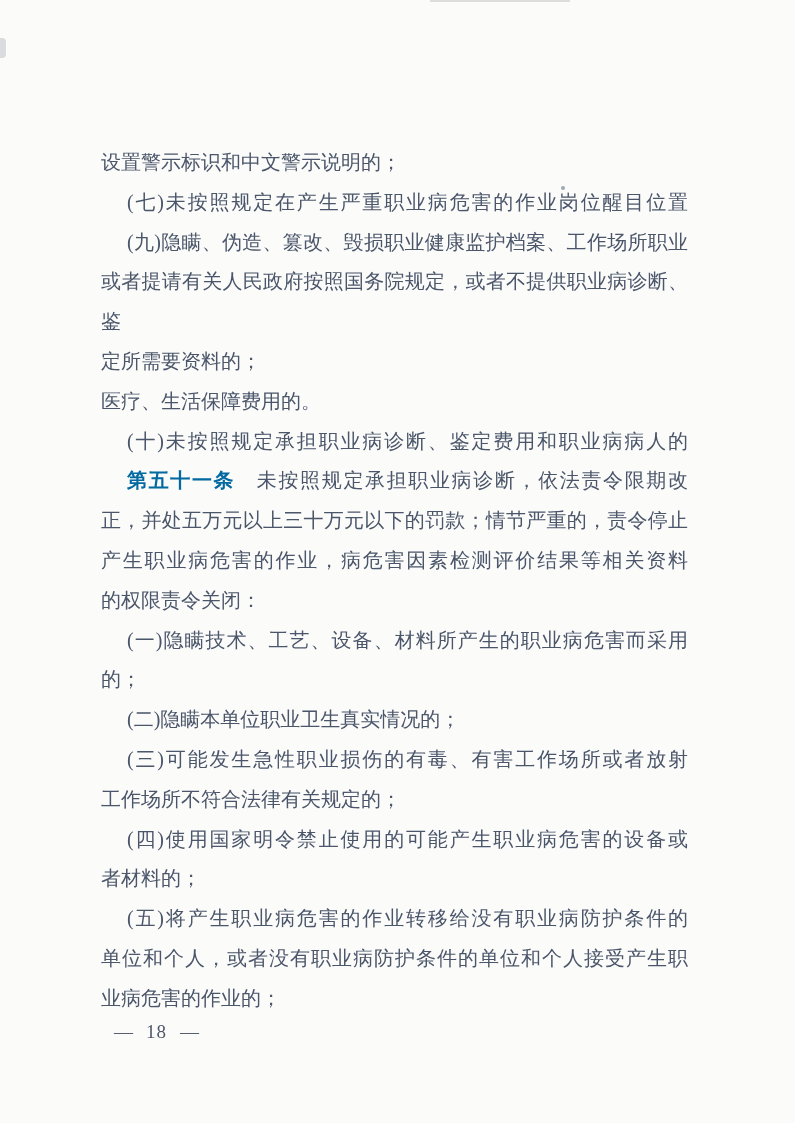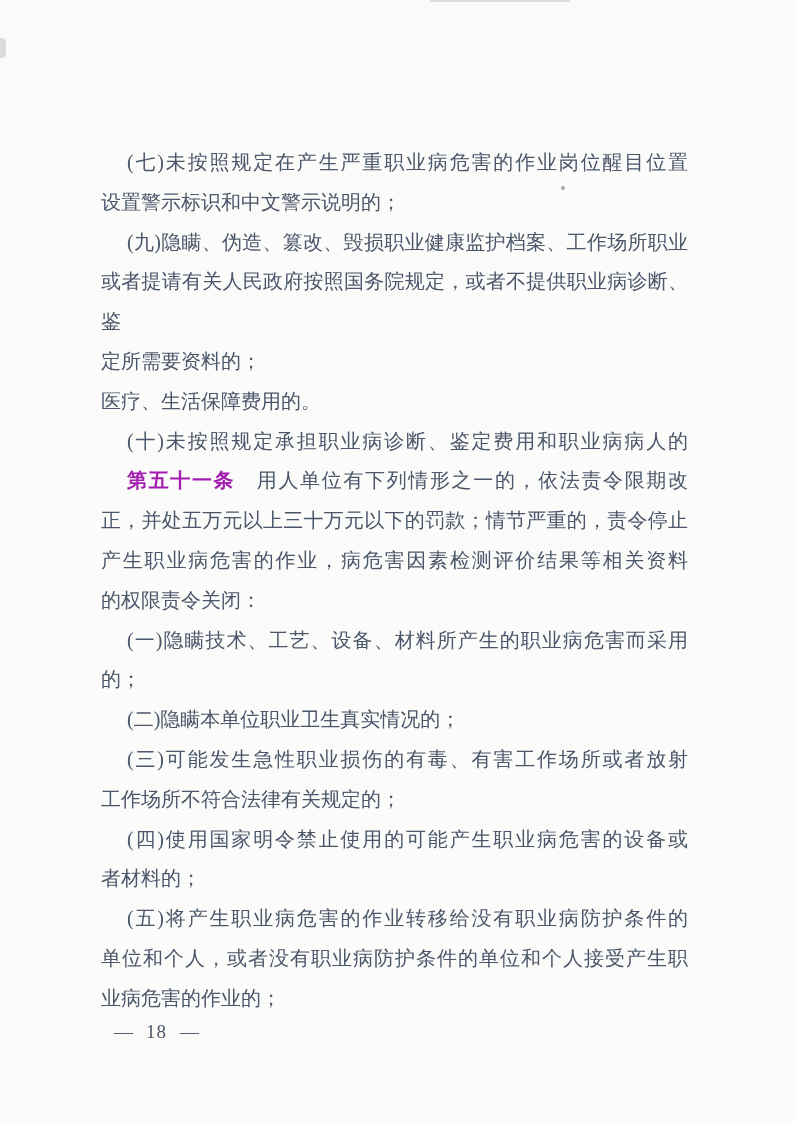--- a/index.html
+++ b/index.html
@@ -24,21 +24,21 @@
   .line {
     display: block;
     font-size: 20px;
     line-height: 39.8px;
     text-align: justify;
     text-align-last: left;
     white-space: normal;
   }
   .line.j { text-align-last: justify; }
   .line.first { text-indent: 26px; }
-  .term { font-weight: bold; color: #a21caf; }
+  .term { font-weight: bold; color: #0369a1; }
   .footer {
     position: absolute;
     left: 114px;
     top: 1019px;
     font-size: 19px;
     line-height: 26px;
     color: #4e586b;
     display: flex;
     gap: 13px;
     align-items: center;
@@ -63,38 +63,38 @@
 
 <div class="page">
 
   <div class="artifact-top-edge"></div>
   <div class="artifact-left-smudge"></div>
   <div class="artifact-speck"></div>
 
   <main class="doc">
 
     <p class="para">
+      <span class="line">设置警示标识和中文警示说明的；</span>
       <span class="line first j">(七)未按照规定在产生严重职业病危害的作业岗位醒目位置</span>
-      <span class="line">设置警示标识和中文警示说明的；</span>
     </p>
 
 
     <p class="para">
       <span class="line first j">(九)隐瞒、伪造、篡改、毁损职业健康监护档案、工作场所职业</span>
       <span class="line j">或者提请有关人民政府按照国务院规定，或者不提供职业病诊断、鉴</span>
       <span class="line">定所需要资料的；</span>
     </p>
 
     <p class="para">
       <span class="line">医疗、生活保障费用的。</span>
       <span class="line first j">(十)未按照规定承担职业病诊断、鉴定费用和职业病病人的</span>
     </p>
 
     <p class="para">
-      <span class="line first j"><b class="term">第五十一条</b><span>　用人单位有下列情形之一的，依法责令限期改</span></span>
+      <span class="line first j"><b class="term">第五十一条</b><span>　未按照规定承担职业病诊断，依法责令限期改</span></span>
       <span class="line j">正，并处五万元以上三十万元以下的罚款；情节严重的，责令停止</span>
       <span class="line j">产生职业病危害的作业，病危害因素检测评价结果等相关资料</span>
       <span class="line">的权限责令关闭：</span>
     </p>
 
     <p class="para">
       <span class="line first j">(一)隐瞒技术、工艺、设备、材料所产生的职业病危害而采用</span>
       <span class="line">的；</span>
     </p>
 

